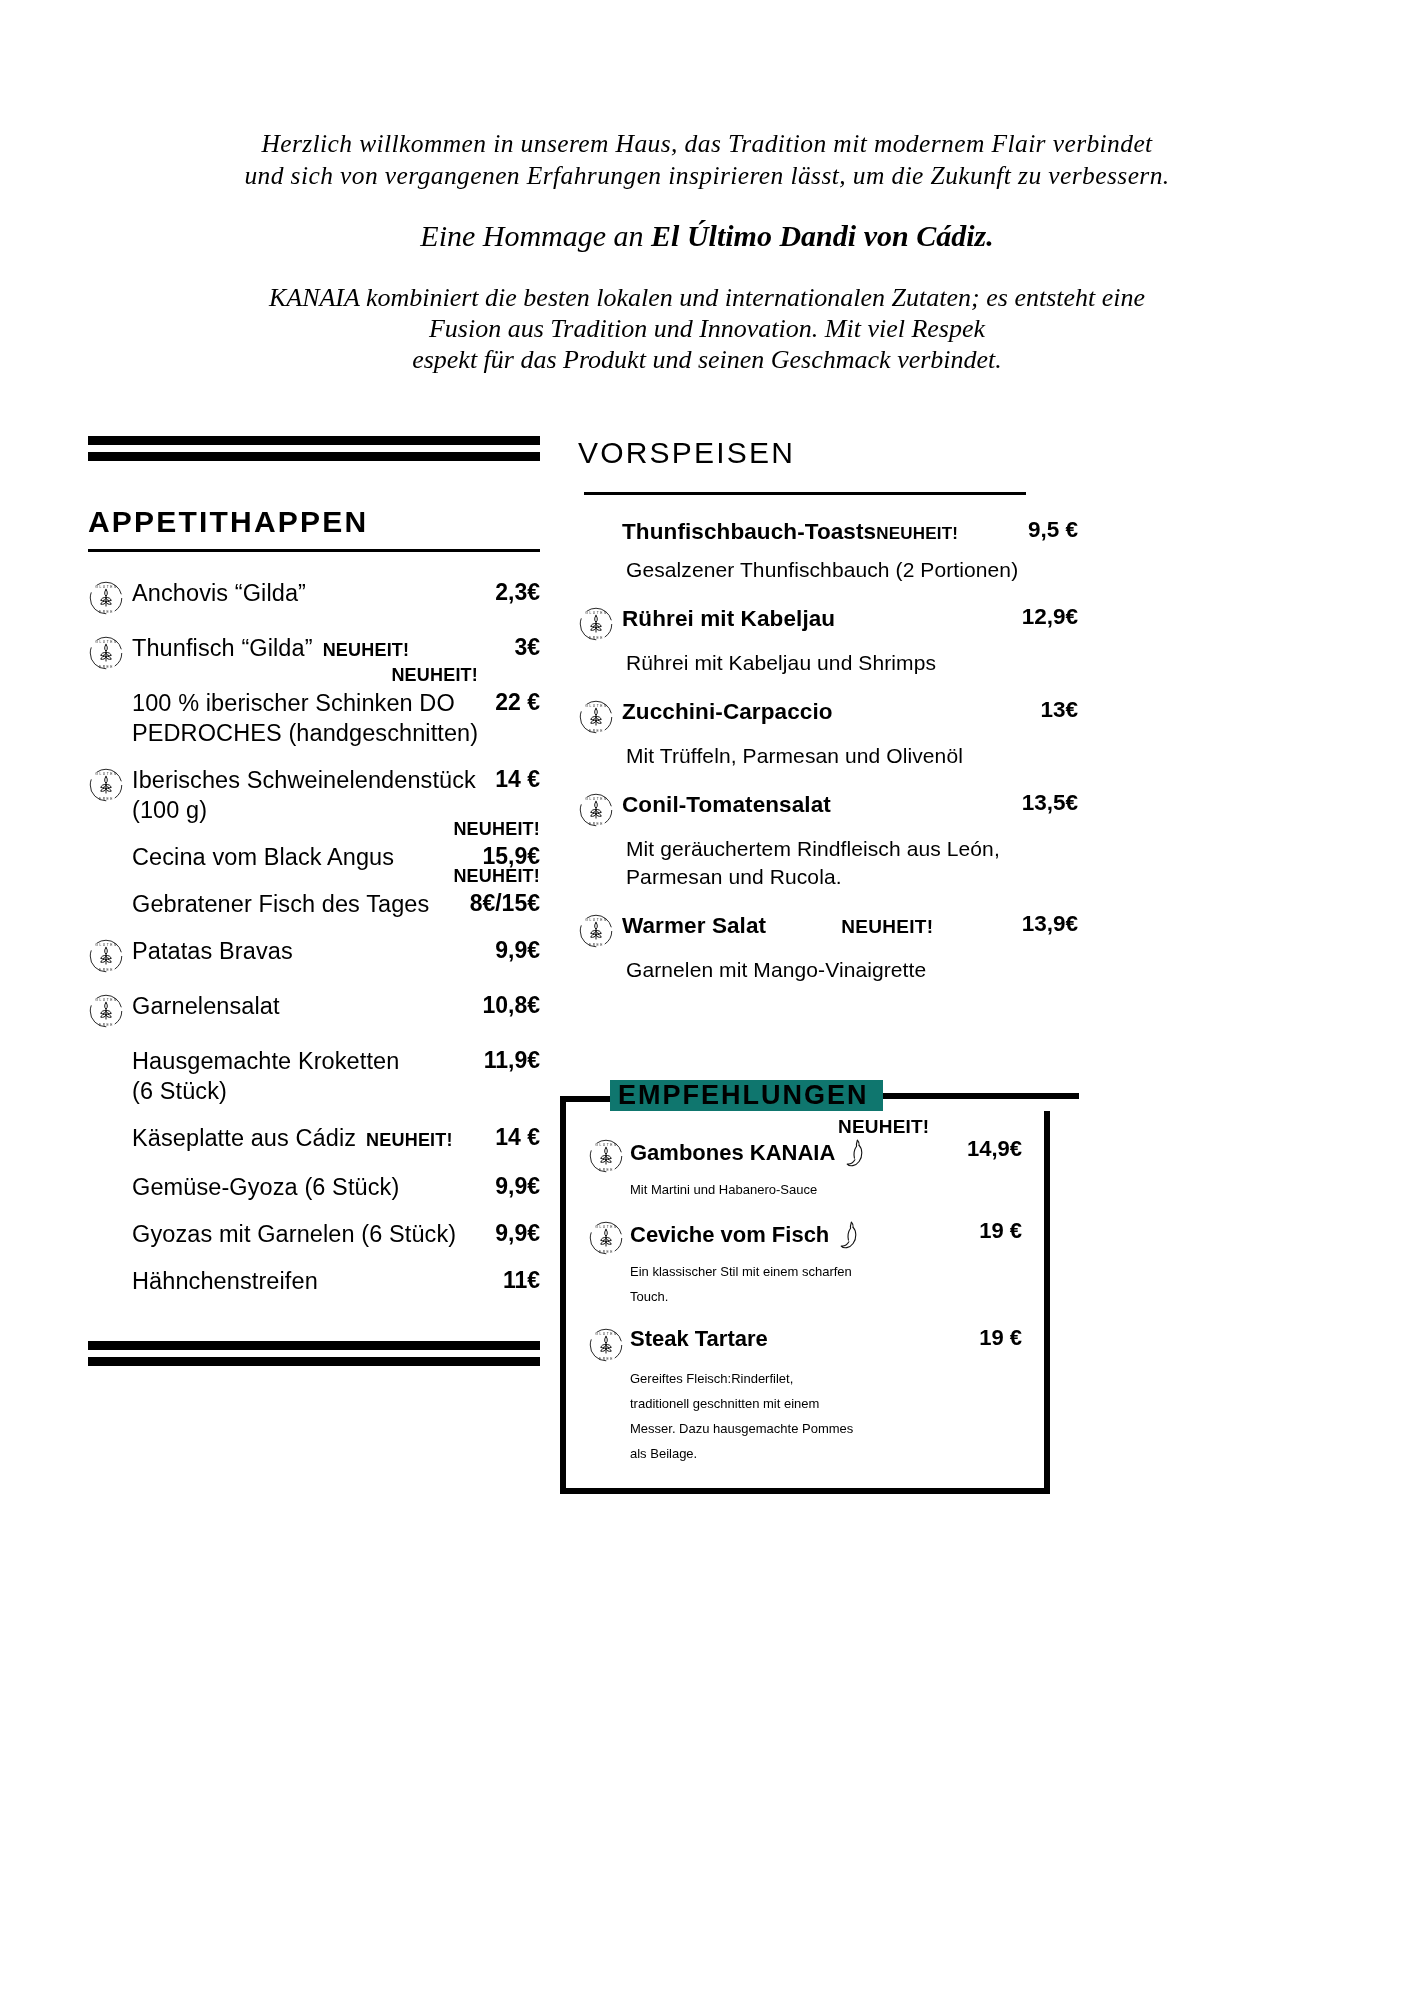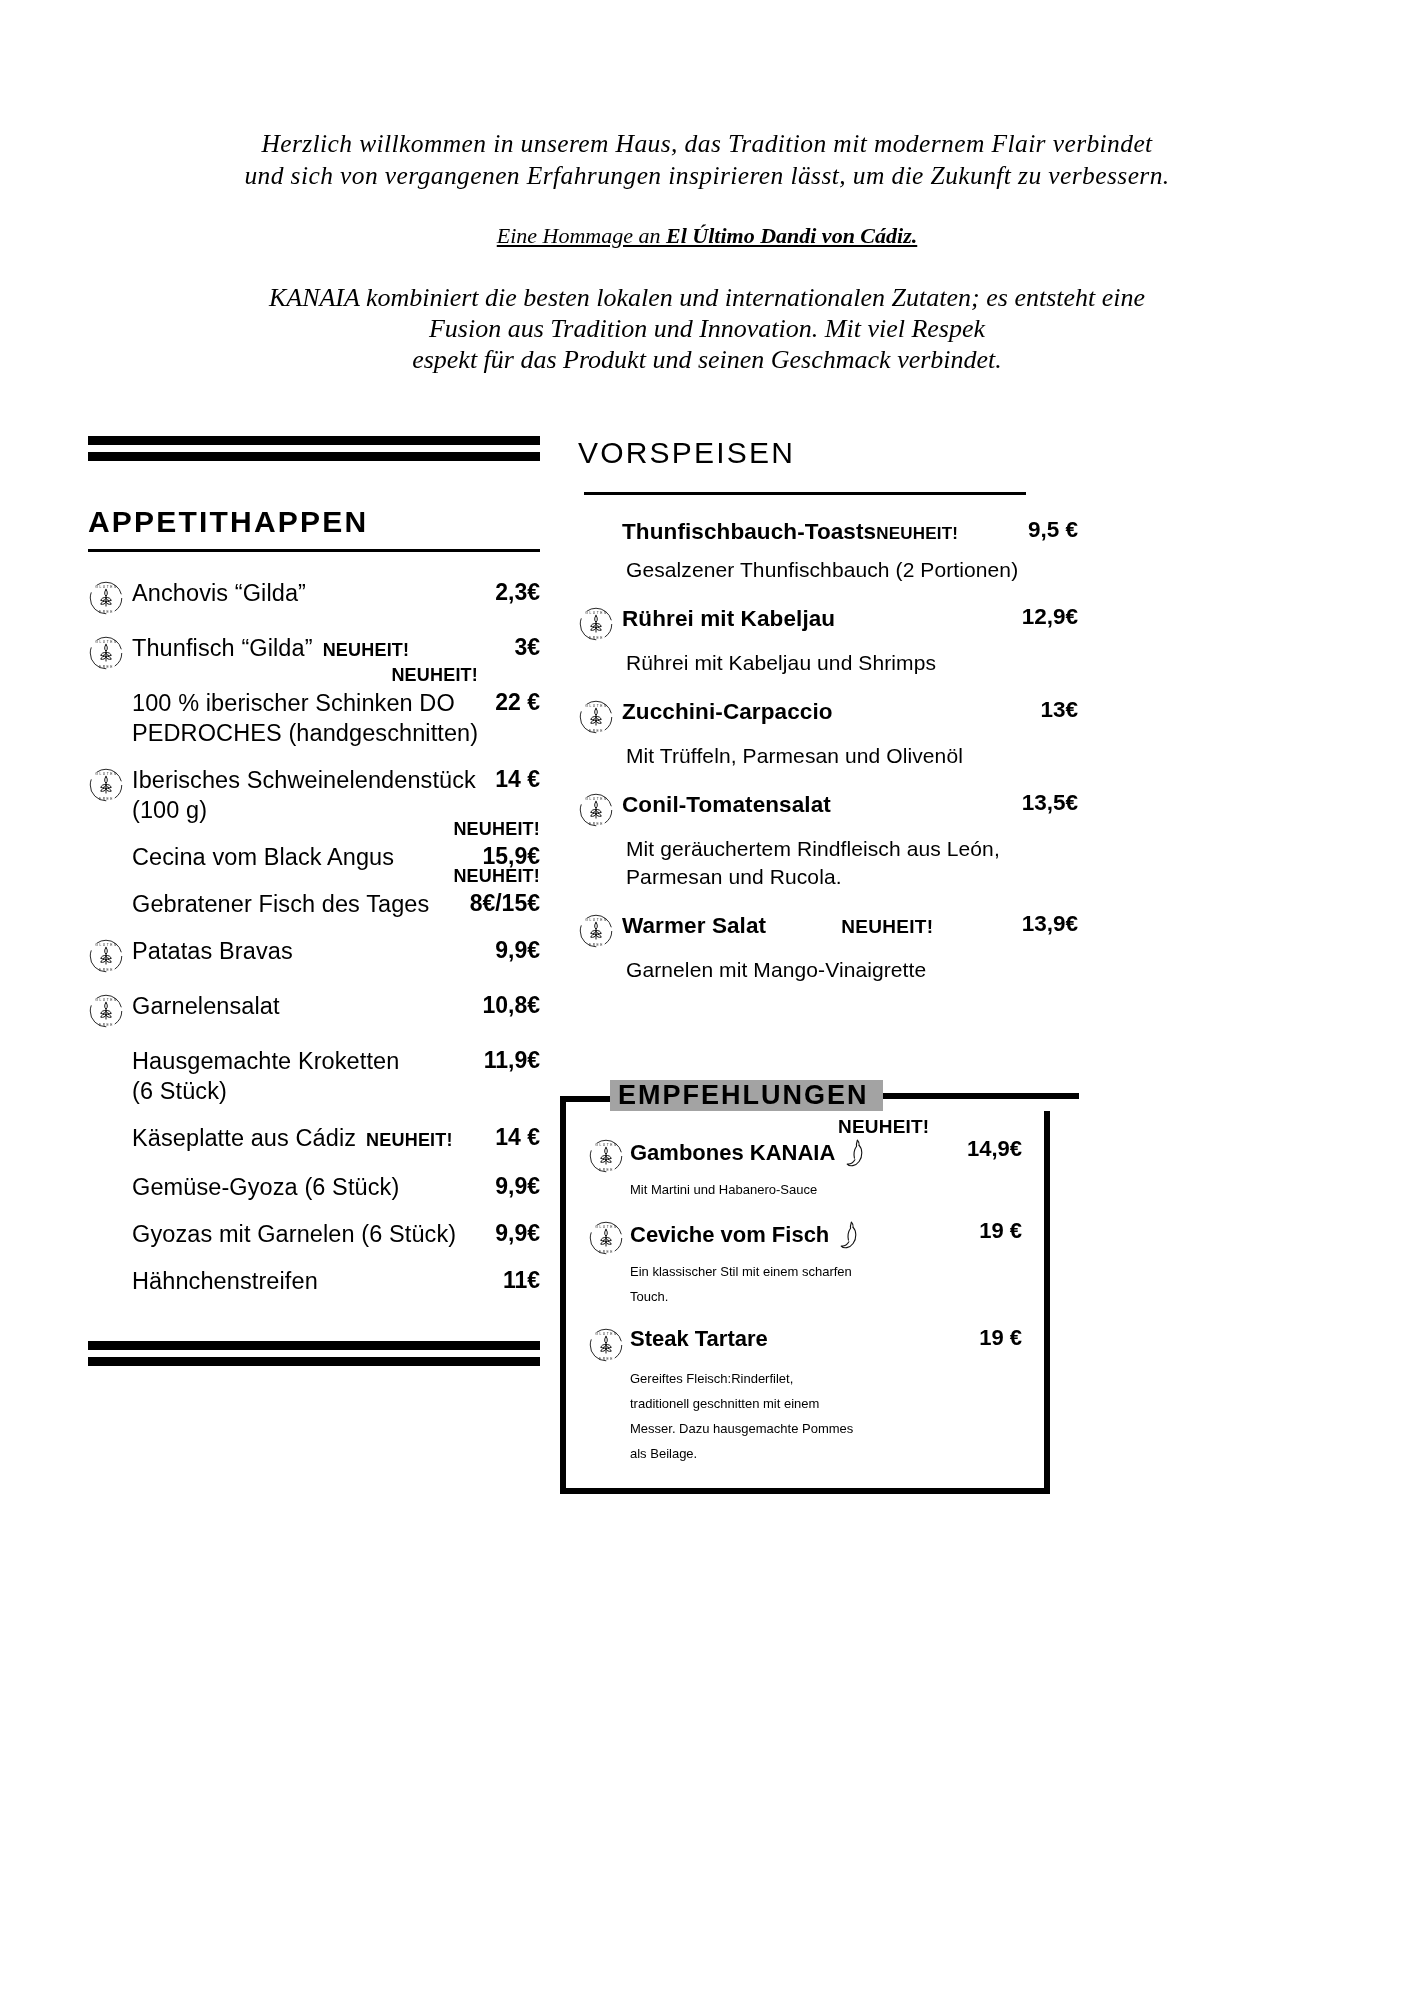--- a/index.html
+++ b/index.html
@@ -26,23 +26,22 @@
     font-family: "Liberation Serif", serif;
     font-style: italic;
   }
   .intro-line {
     font-size: 25.5px;
     line-height: 32px;
     letter-spacing: 0.4px;
   }
   .intro-p2 {
     margin-top: 28px;
-    font-size: 22px;
+    font-size: 30px;
     line-height: 32px;
-    text-decoration: underline;
   }
   .intro-strong {
     font-weight: bold;
     font-style: italic;
   }
   .intro-p3 {
     margin-top: 30px;
     font-size: 26px;
     line-height: 31px;
   }
@@ -220,21 +219,21 @@
     top: -22px;
     background: #fff;
     display: flex;
     align-items: center;
     padding-right: 6px;
   }
   .emp-title {
     font-size: 27px;
     font-weight: 600;
     letter-spacing: 2px;
-    background: #a3a3a3;
+    background: #0f766e;
     padding: 0 14px 0 8px;
     white-space: nowrap;
   }
   .emp-line {
     height: 6px;
     background: #000;
     width: 196px;
   }
   .e-item { margin-bottom: 16px; position: relative; }
   .e-item:last-child { margin-bottom: 0; }

